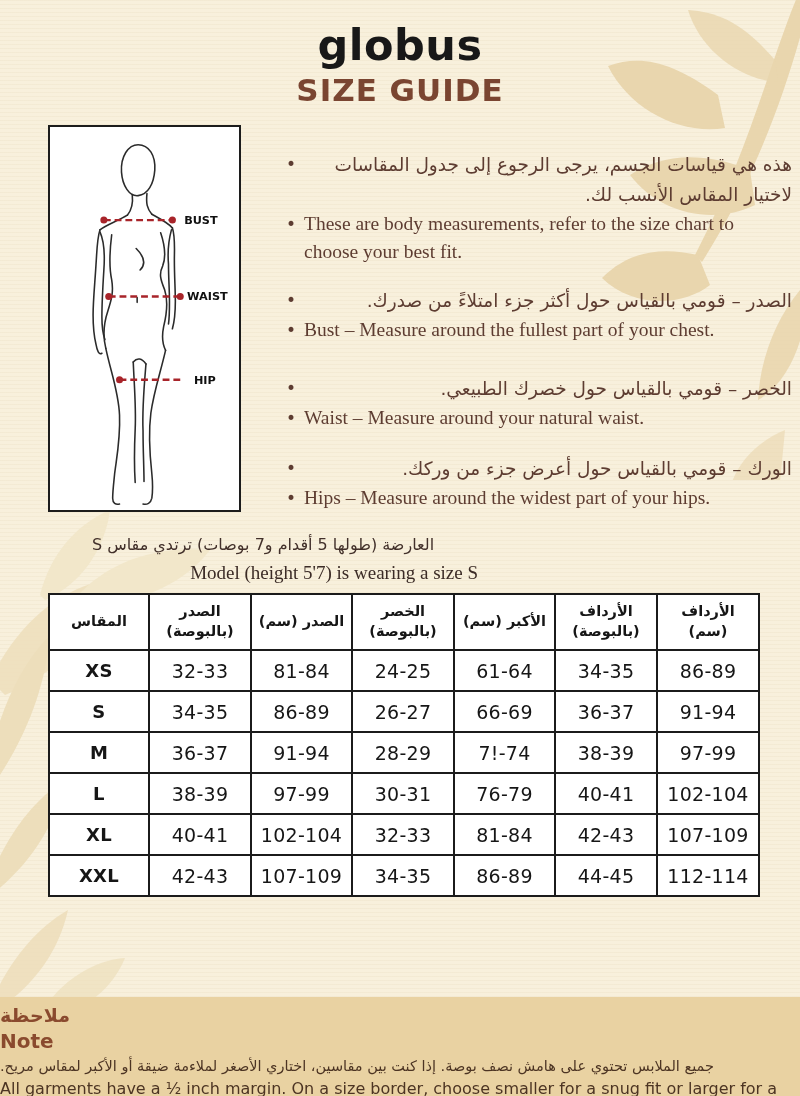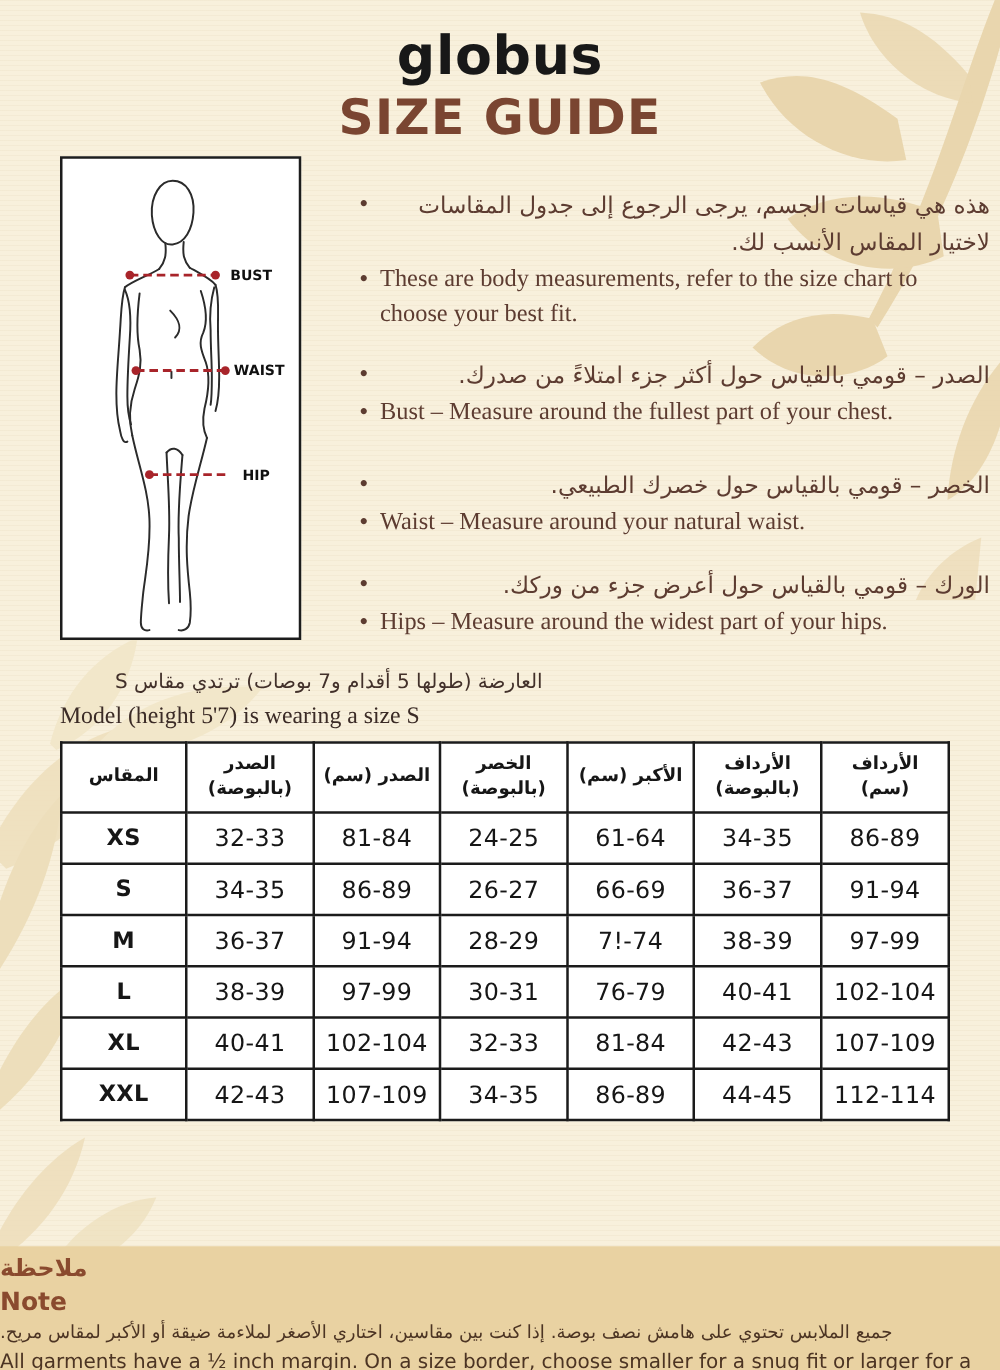--- a/index.html
+++ b/index.html
@@ -17,21 +17,21 @@
       var(--page-bg);
     font-family:"DejaVu Sans",sans-serif;
   }
   .deco{position:absolute;z-index:0;pointer-events:none;}
   .content{position:relative;z-index:1;}
 
   
   .logo{position:absolute;top:20px;left:0;width:100%;text-align:center;
     font-size:43px;font-weight:600;letter-spacing:.5px;color:var(--logo-black);}
   .size-guide-title{position:absolute;top:72px;left:0;width:100%;text-align:center;
-    font-size:39px;font-weight:800;letter-spacing:1px;color:var(--title-brown);}
+    font-size:31px;font-weight:800;letter-spacing:1px;color:var(--title-brown);}
 
   
   .figure-box{position:absolute;left:48px;top:125px;width:193px;height:387px;
     background:#fff;border:2px solid #1c1c1c;}
   .figure-box svg{display:block;width:100%;height:100%;}
 
   
   .bullets{position:absolute;left:286px;top:150px;width:506px;}
   .bullet-group{margin-bottom:20px;}
   .bullet-group:nth-child(2){margin-bottom:30px;}
@@ -40,21 +40,21 @@
   .bullet-dot{flex:0 0 18px;font-size:17px;line-height:28px;color:var(--text-dark);}
   .bullet-line.ar .bullet-text{direction:rtl;text-align:right;
     font-size:18.5px;line-height:30px;font-family:"DejaVu Sans",sans-serif;}
   .bullet-line.en .bullet-text{font-family:"Liberation Serif","DejaVu Serif",serif;
     font-size:19.5px;line-height:28px;}
   .bullet-text{flex:1;}
 
   
   .model-info{position:absolute;left:48px;top:531px;width:430px;color:#42302a;}
   .model-ar{direction:rtl;text-align:center;font-size:16px;line-height:28px;}
-  .model-en{font-family:"Liberation Serif","DejaVu Serif",serif;font-size:19px;line-height:27px;color:#3b2b26;}
+  .model-en{font-family:"Liberation Serif","DejaVu Serif",serif;font-size:19px;line-height:27px;color:#3b2b26;text-align:right;}
 
   
   table.size-table{position:absolute;left:48px;top:593px;width:710px;
     border-collapse:collapse;table-layout:fixed;background:#fff;}
   .size-table td,.size-table th{border:2px solid var(--table-border);
     text-align:center;vertical-align:middle;color:#161616;padding:0;}
   .size-table .hdr-en{height:64px;font-size:17.5px;font-weight:700;line-height:1.5;}
   .size-table .hdr-ar{height:56px;font-size:14.5px;font-weight:700;direction:rtl;line-height:1.35;padding:2px 4px;}
   .size-table .data-row td{height:41px;font-size:19px;font-weight:500;letter-spacing:.3px;}
   .size-table .data-row td.size-cell{font-weight:700;font-size:18px;}

